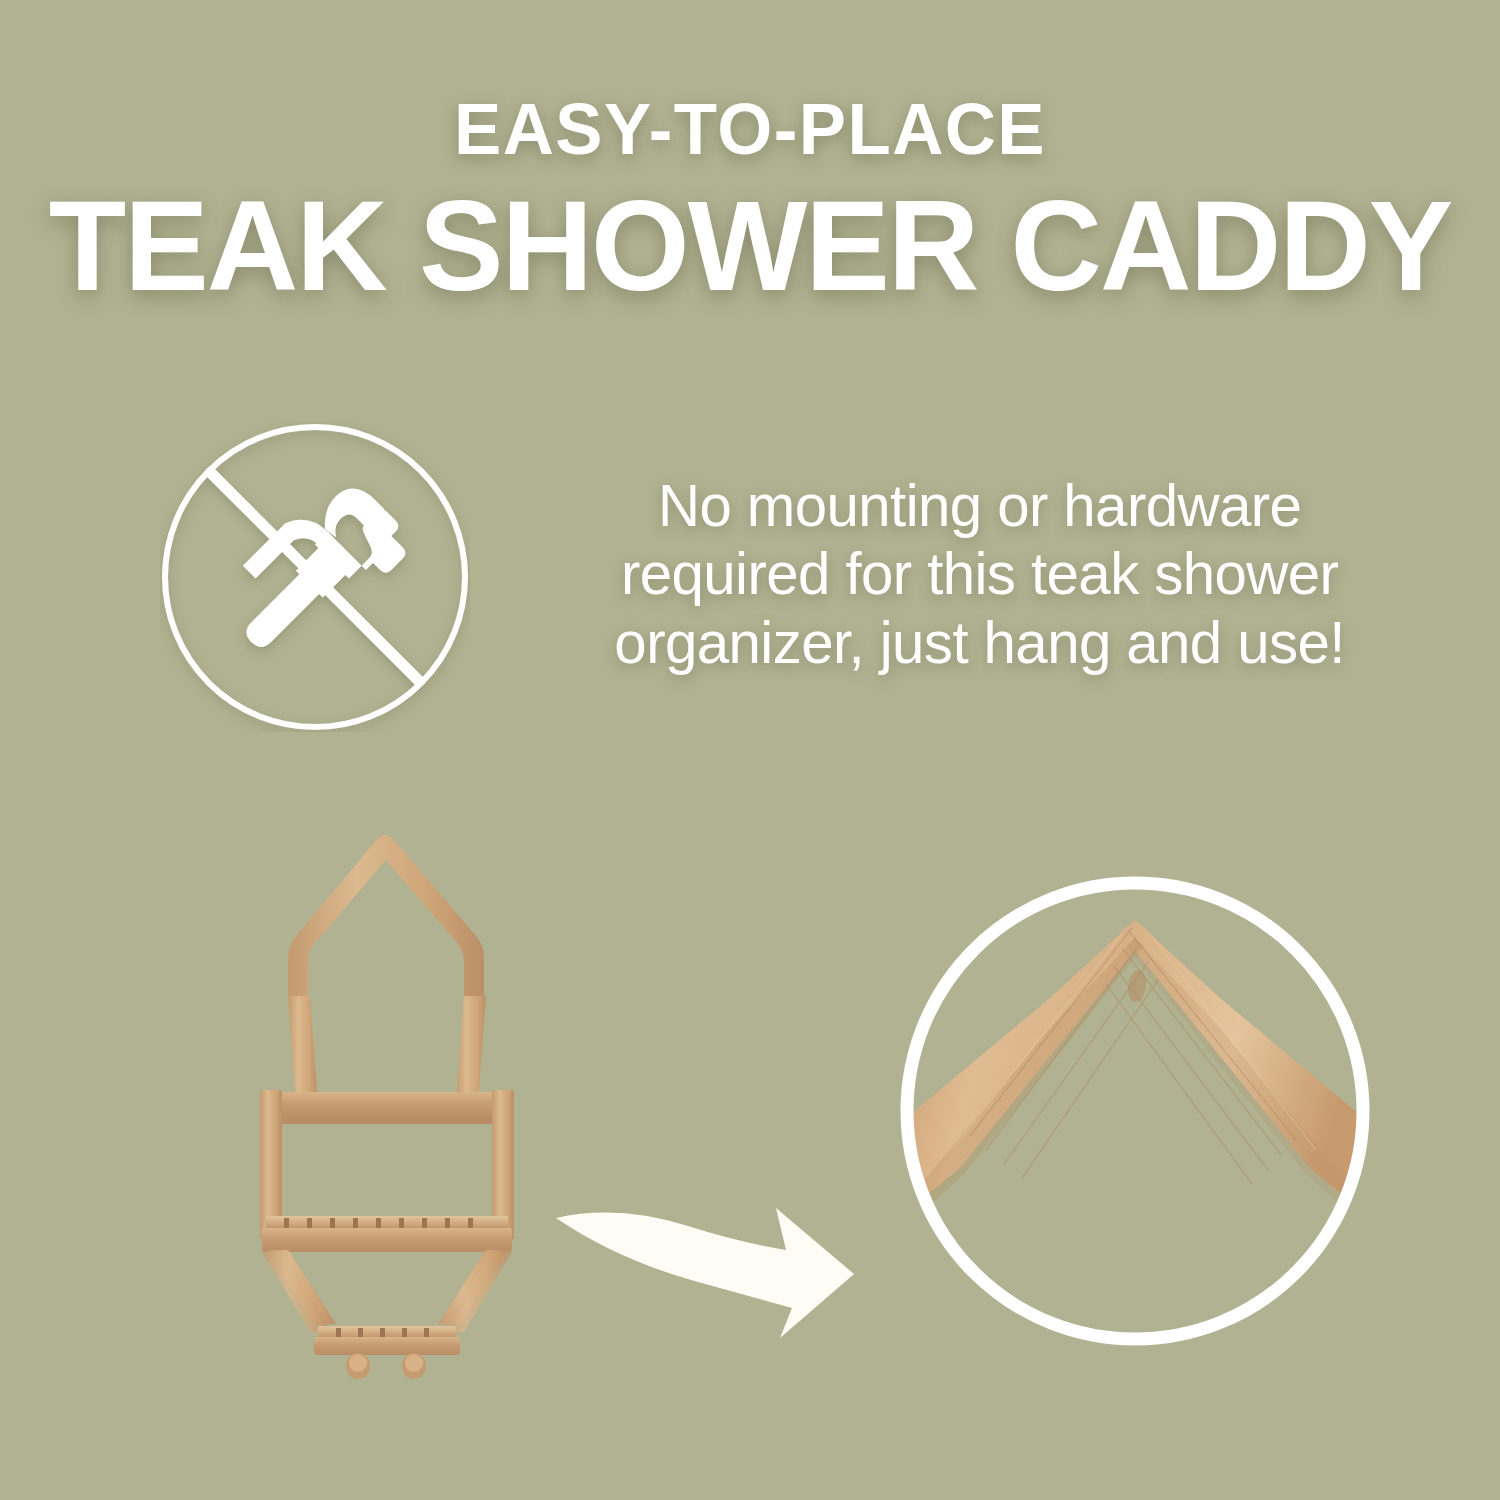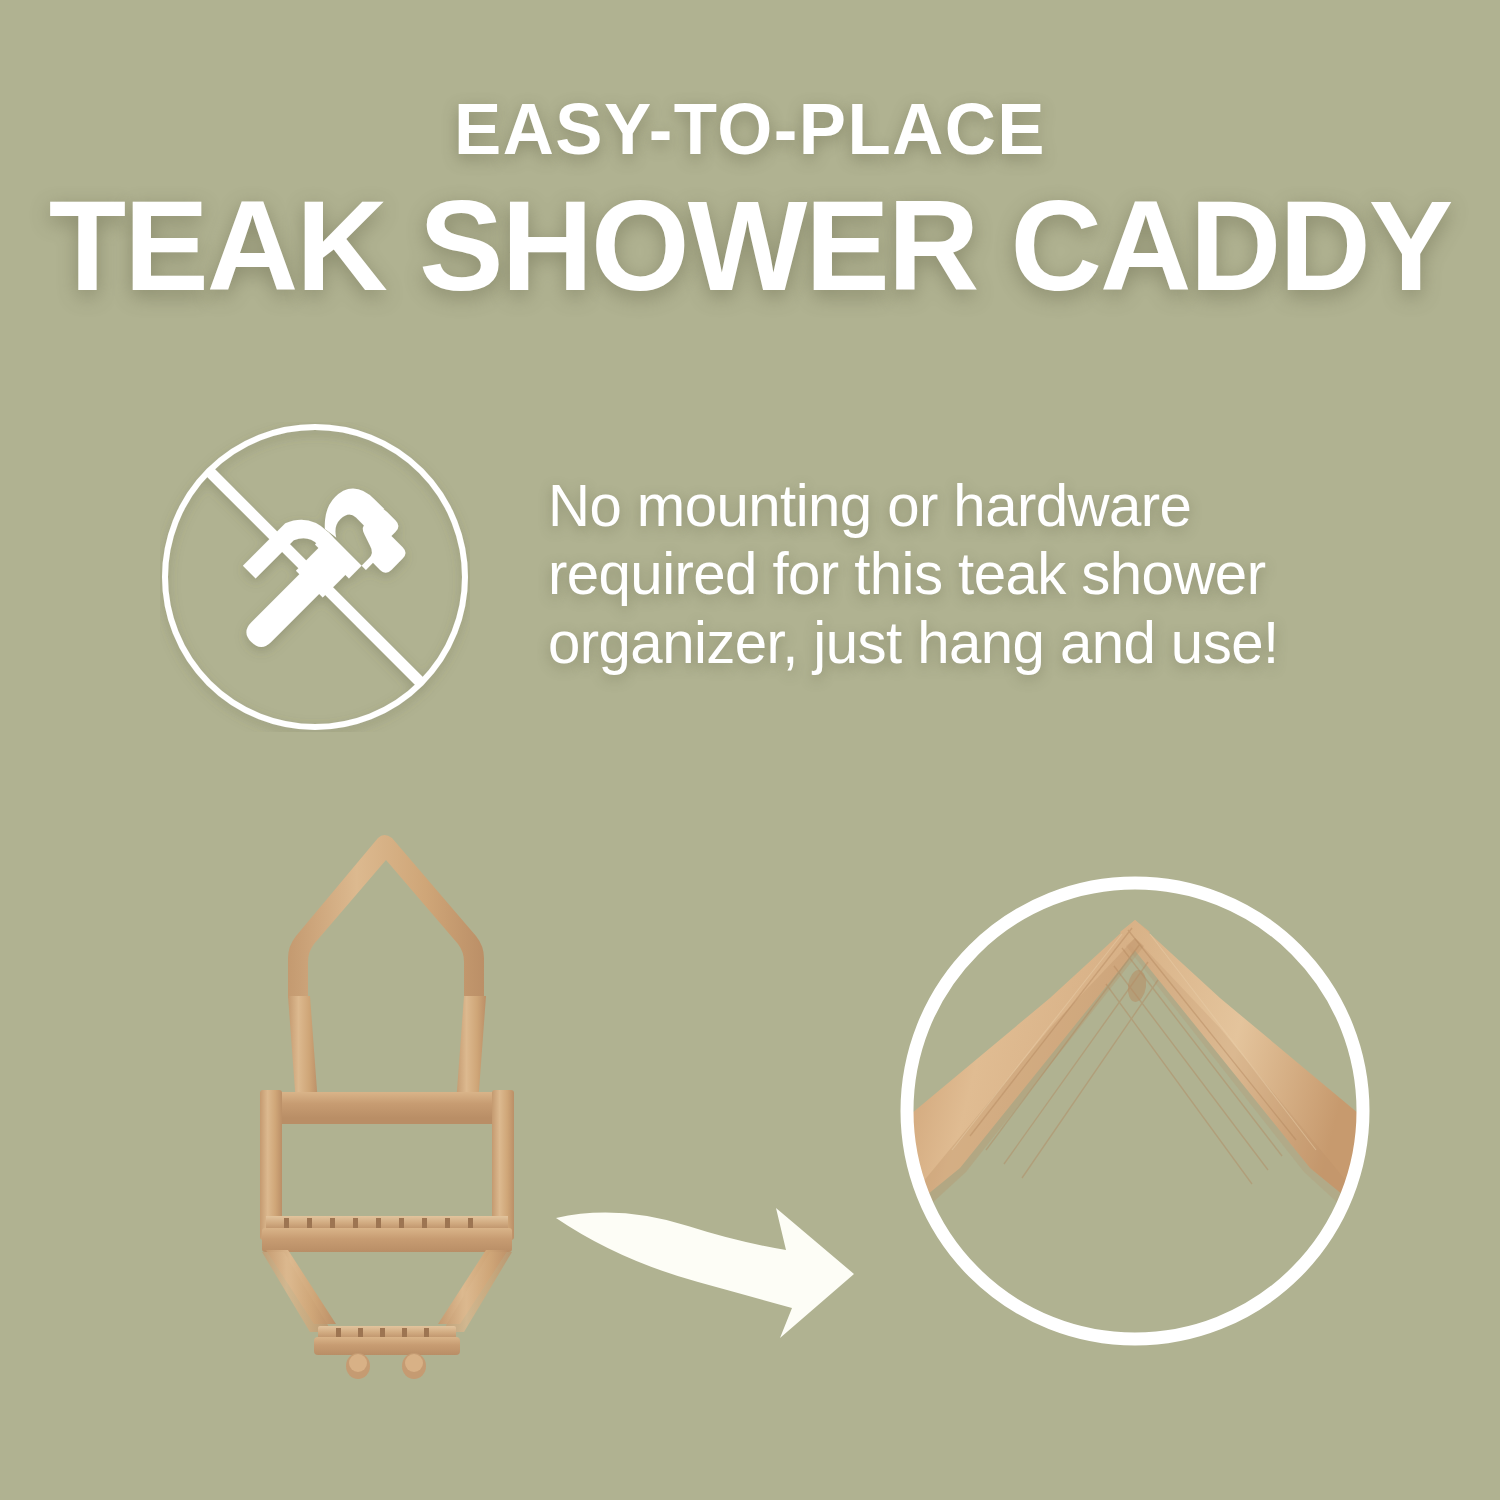--- a/index.html
+++ b/index.html
@@ -61,20 +61,21 @@
     white-space: nowrap;
   }
 
   
   #feature-row {
     position: absolute;
     left: 0;
     top: 410px;
     width: 1500px;
     height: 330px;
+    text-align: center;
   }
   #no-hammer-icon {
     position: absolute;
     left: 160px;
     top: 12px;
     width: 310px;
     height: 310px;
   }
   #no-hammer-icon svg { display: block; }
 

